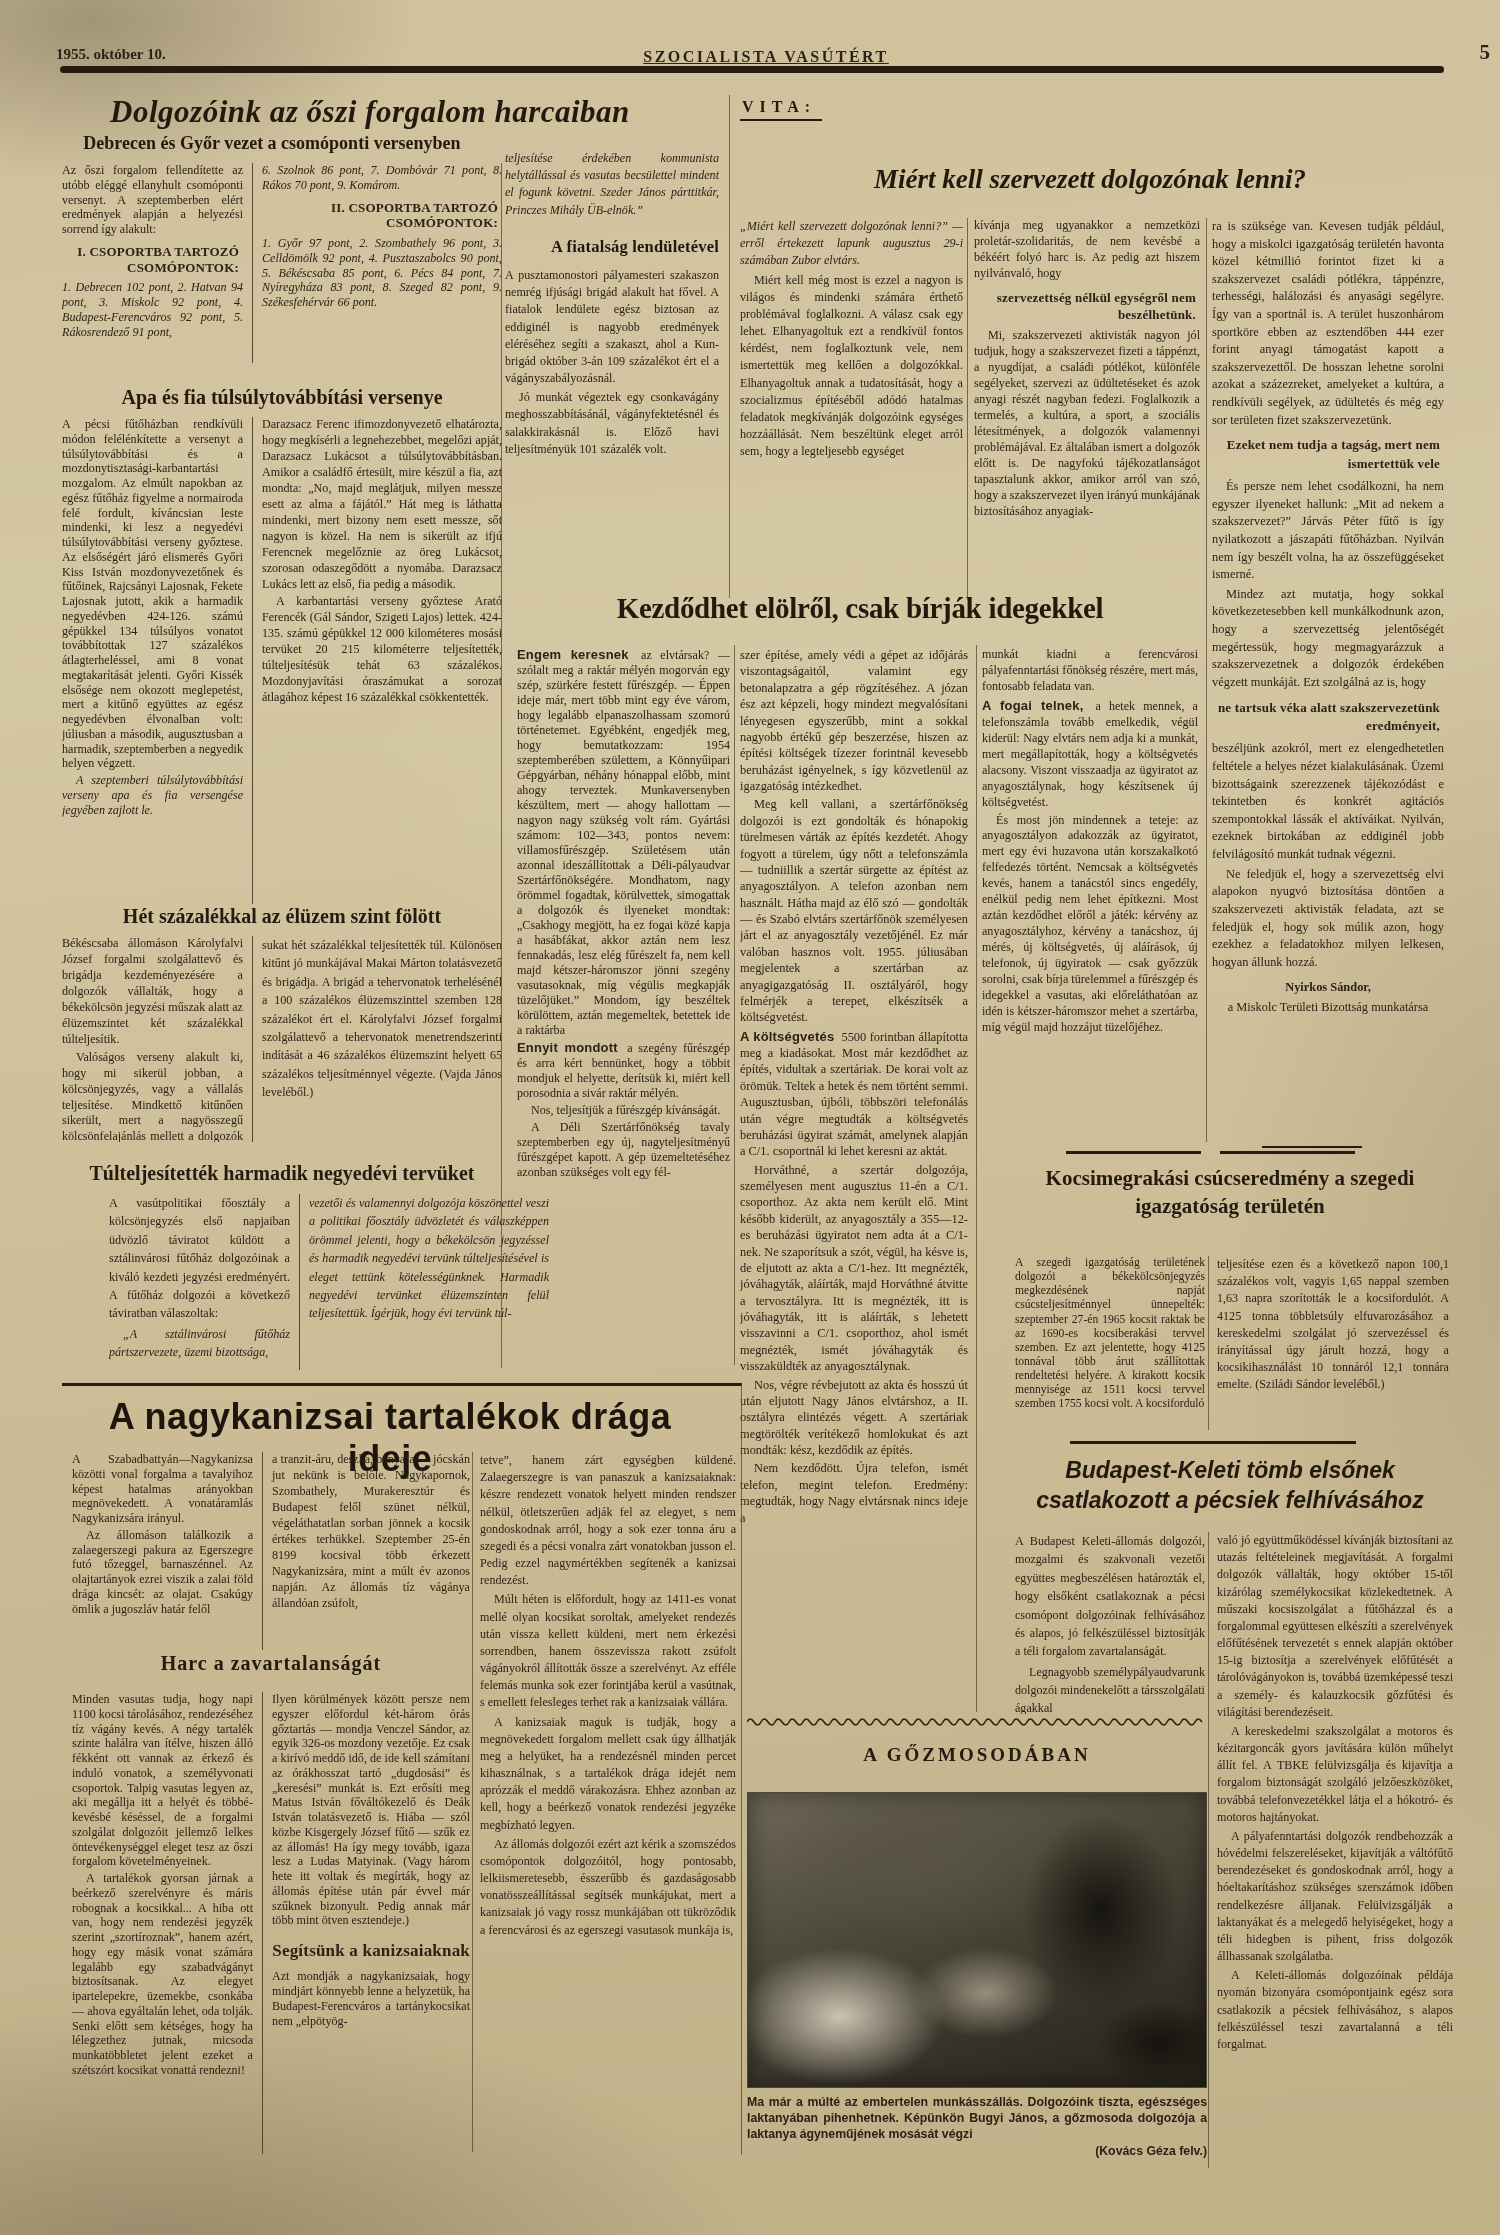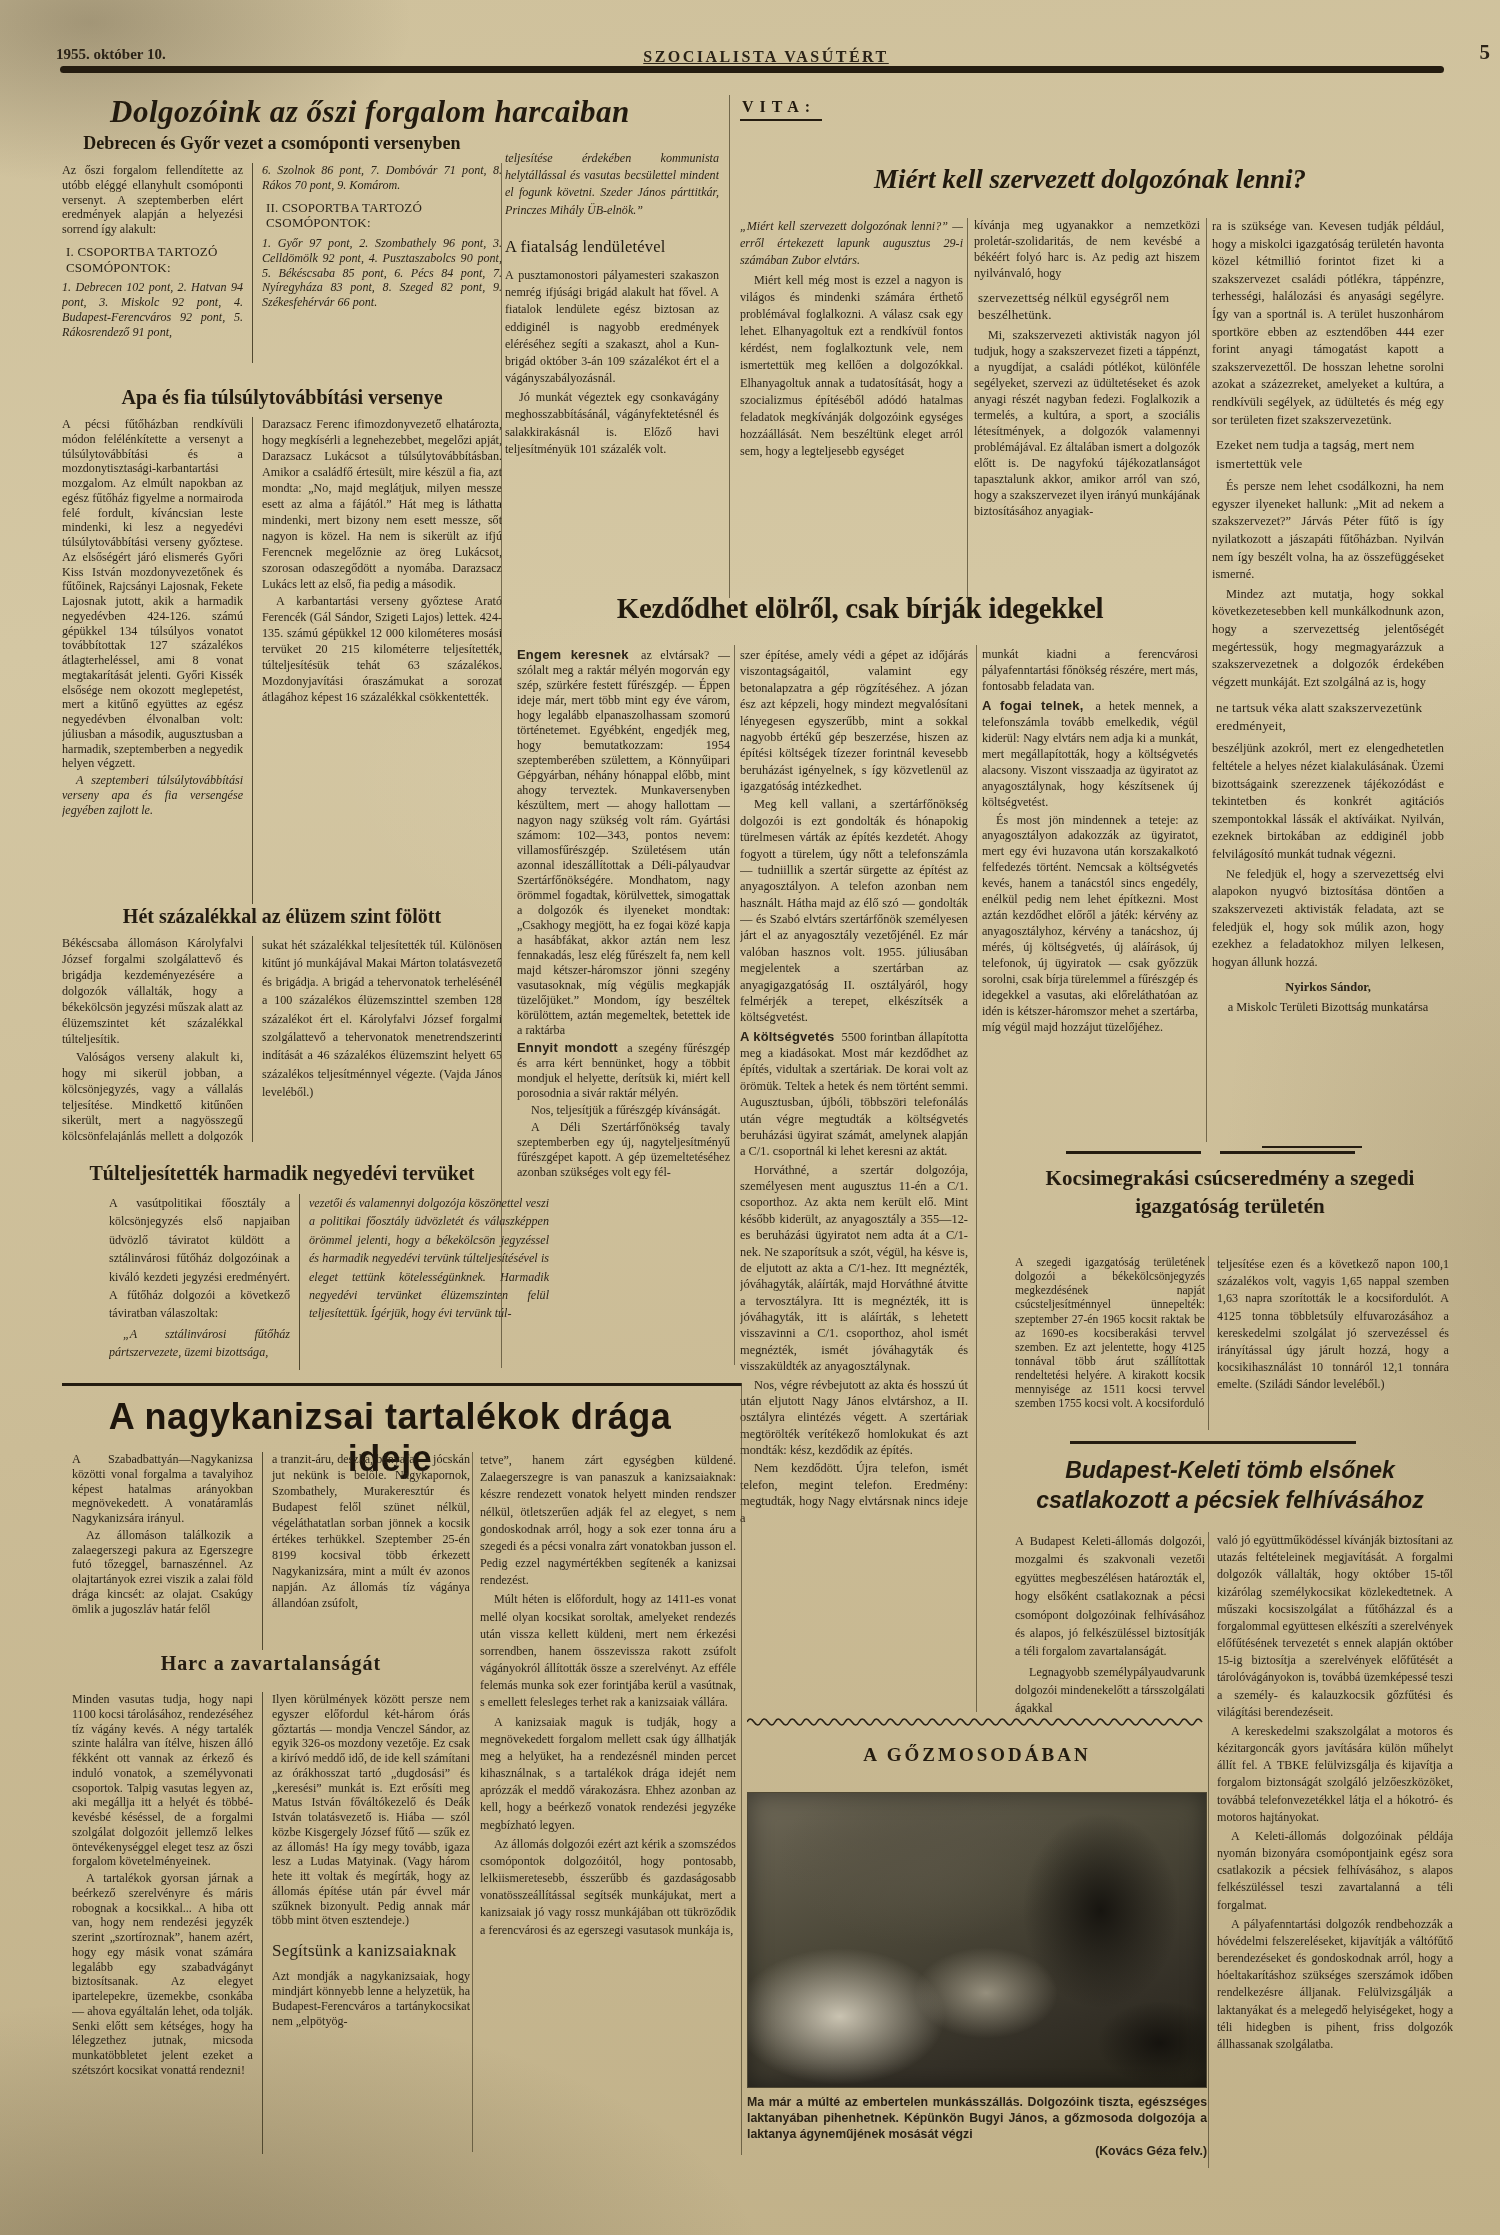--- a/index.html
+++ b/index.html
@@ -10,21 +10,21 @@
       radial-gradient(ellipse 950px 430px at 10% 102%, rgba(60,50,32,.34), transparent 65%),
       radial-gradient(ellipse 420px 900px at 101% 55%, rgba(118,102,70,.20), transparent 70%),
       radial-gradient(ellipse 700px 300px at 55% 35%, rgba(250,244,222,.14), transparent 70%),
       linear-gradient(176deg,#cfc19c 0%,#d4c7a3 28%,#cbbc96 62%,#c1b189 100%);
     overflow:hidden;}
   .abs{position:absolute;}
   .col{text-align:justify;font-size:12.1px;line-height:1.22;overflow:hidden;}
   .para{margin:0 0 2px;text-indent:14px;}
   .para.noind{text-indent:0;}
   .para.i{font-style:italic;}
-  .para.sh{font-weight:normal;text-align:left;text-indent:0;margin:7px 4px 5px;font-size:13px;letter-spacing:.2px;}
+  .para.sh{font-weight:bold;text-align:right;text-indent:0;margin:7px 4px 5px;font-size:13px;letter-spacing:.2px;}
   .para.sh-md{font-size:17px;line-height:1.25;margin:12px 0 8px;}
   .para.sh-lg{font-size:16.5px;margin:16px 0 9px;color:#1f180f;}
   .para.sig-name{font-weight:bold;text-align:center;text-indent:0;margin-top:8px;}
   .para.sig-role{text-align:center;text-indent:0;}
   .lead{font-family:"Liberation Sans","DejaVu Sans",sans-serif;font-size:13px;letter-spacing:.2px;padding-right:3px;font-style:normal;}
   .fs-s{font-size:11.6px;}
   .fs-m{font-size:12.4px;}
   .lh12{line-height:1.24;} .lh13{line-height:1.32;} .lh14{line-height:1.42;} .lh15{line-height:1.52;}
   .vrule{position:absolute;width:1px;background:#51482f;opacity:.75;}
   .hrule{position:absolute;background:#241c10;}
@@ -177,22 +177,22 @@
   <div class="hrule" style="left:1070px;top:1441px;width:286px;height:3px;"></div>
 
   <div class="abs" id="bpk-headline" style="left:1008px;top:1456px;width:444px;">Budapest-Keleti tömb elsőnek csatlakozott a pécsiek felhívásához</div>
   <div class="abs col lh15" style="left:1015px;top:1532px;width:190px;height:182px;">
       <p class="para noind">A Budapest Keleti-állomás dolgozói, mozgalmi és szakvonali vezetői együttes megbeszélésen határozták el, hogy elsőként csatlakoznak a pécsi csomópont dolgozóinak felhívásához és alapos, jó felkészüléssel biztosítják a téli forgalom zavartalanságát.</p>
       <p class="para">Legnagyobb személypályaudvarunk dolgozói mindenekelőtt a társszolgálati ágakkal</p>
     </div>
   <div class="abs col lh14" style="left:1217px;top:1532px;width:236px;height:638px;">
       <p class="para noind">való jó együttműködéssel kívánják biztosítani az utazás feltételeinek megjavítását. A forgalmi dolgozók vállalták, hogy október 15-től kizárólag személykocsikat közlekedtetnek. A műszaki kocsiszolgálat a fűtőházzal és a forgalommal együttesen elkészíti a szerelvények előfűtésének tervezetét s ennek alapján október 15-ig biztosítja a szerelvények előfűtését a tárolóvágányokon is, továbbá üzemképessé teszi a személy- és kalauzkocsik gőzfűtési és világítási berendezéseit.</p>
       <p class="para">A kereskedelmi szakszolgálat a motoros és kézitargoncák gyors javítására külön műhelyt állít fel. A TBKE felülvizsgálja és kijavítja a forgalom biztonságát szolgáló jelzőeszközöket, továbbá telefonvezetékkel látja el a hókotró- és motoros hajtányokat.</p>
+      <p class="para">A pályafenntartási dolgozók rendbehozzák a hóvédelmi felszereléseket, kijavítják a váltófűtő berendezéseket és gondoskodnak arról, hogy a hóeltakarításhoz szükséges szerszámok időben rendelkezésre álljanak. Felülvizsgálják a laktanyákat és a melegedő helyiségeket, hogy a téli hidegben is pihent, friss dolgozók állhassanak szolgálatba.</p>
       <p class="para">A Keleti-állomás dolgozóinak példája nyomán bizonyára csomópontjaink egész sora csatlakozik a pécsiek felhívásához, s alapos felkészüléssel teszi zavartalanná a téli forgalmat.</p>
-      <p class="para">A pályafenntartási dolgozók rendbehozzák a hóvédelmi felszereléseket, kijavítják a váltófűtő berendezéseket és gondoskodnak arról, hogy a hóeltakarításhoz szükséges szerszámok időben rendelkezésre álljanak. Felülvizsgálják a laktanyákat és a melegedő helyiségeket, hogy a téli hidegben is pihent, friss dolgozók állhassanak szolgálatba.</p>
     </div>
 
   <div class="hrule" style="left:62px;top:1383px;width:680px;height:3px;"></div>
   <div class="vrule" style="left:741px;top:1383px;height:772px;"></div>
   <div class="abs" id="nk-headline" style="left:70px;top:1396px;width:640px;">A nagykanizsai tartalékok drága ideje</div>
   <div class="abs tworow" style="left:72px;top:1452px;width:398px;height:198px;">
     <div class="col c1">
         <p class="para noind">A Szabadbattyán—Nagykanizsa közötti vonal forgalma a tavalyihoz képest hatalmas arányokban megnövekedett. A vonatáramlás Nagykanizsára irányul.</p>
         <p class="para">Az állomáson találkozik a zalaegerszegi pakura az Egerszegre futó tőzeggel, barnaszénnel. Az olajtartányok ezrei viszik a zalai föld drága kincsét: az olajat. Csakúgy ömlik a jugoszláv határ felől</p>
       </div>

